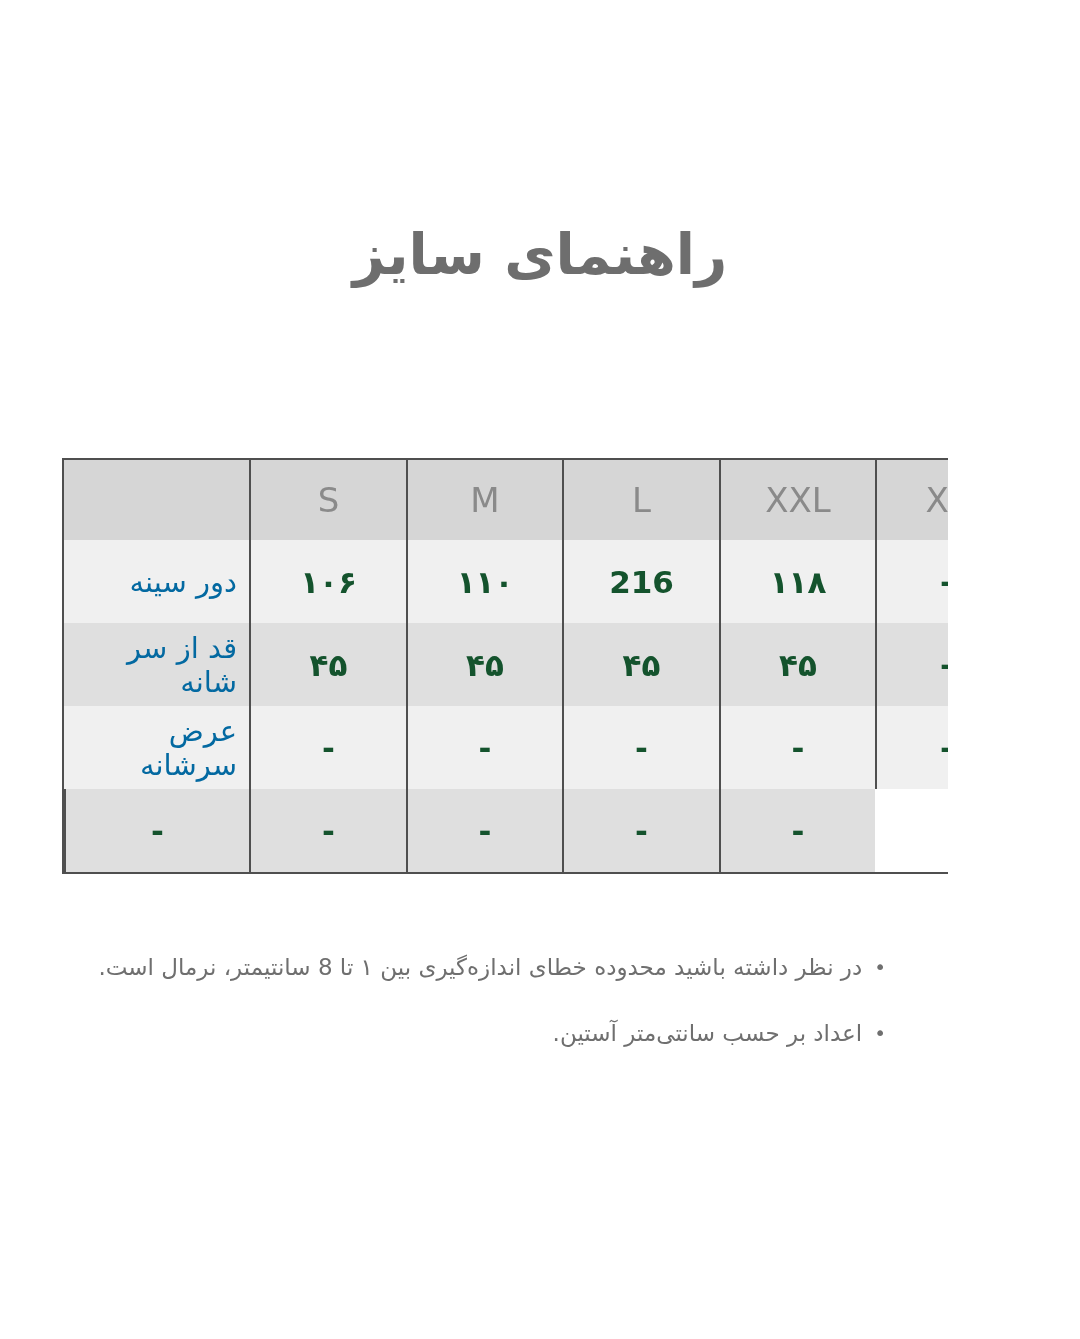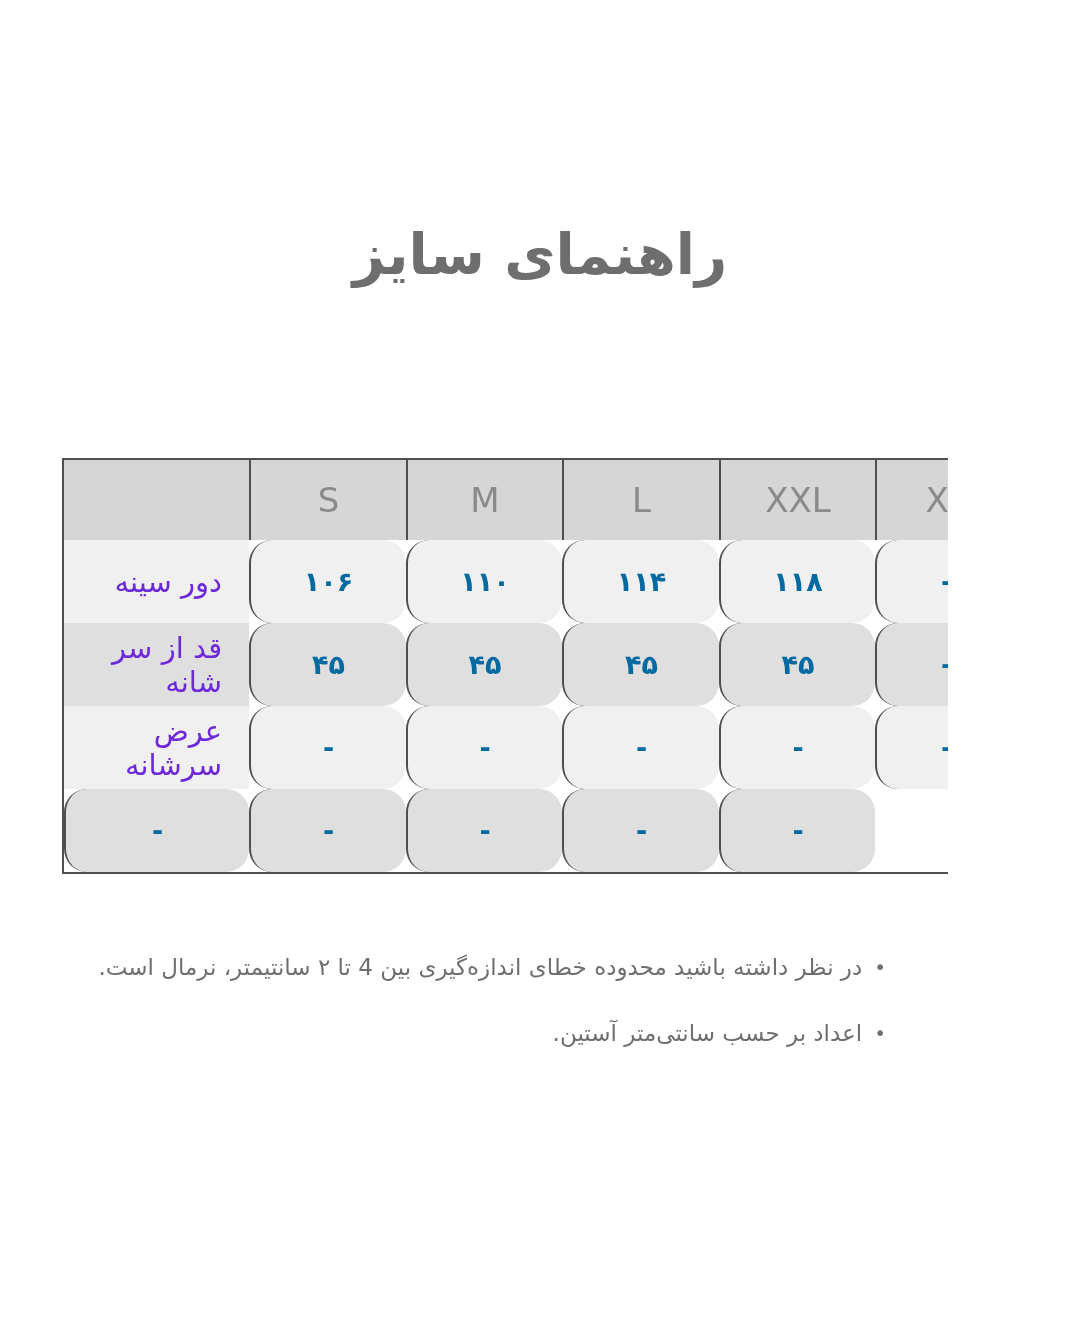--- a/index.html
+++ b/index.html
@@ -44,30 +44,29 @@
   .sep { border-left: 2px solid #4f4f4f; }
   .th {
     background: #d6d6d6;
     color: #8a8a8a;
     font-size: 34px;
     font-weight: normal;
   }
   .label {
     direction: rtl;
     justify-content: flex-start; 
-    padding: 0 27px;
-    color: #6d28d9;
+    padding: 0 12px;
+    color: #0369a1;
     font-size: 29px;
   }
   .val {
-    color: #0369a1;
-    font-size: 27px;
+    color: #14532d;
+    font-size: 31px;
     font-weight: bold;
     direction: rtl;
-    border-radius: 23px;
   }
   .row-light { background: #f0f0f0; }
   .row-dark  { background: #dfdfdf; }
   .notes {
     position: absolute;
     top: 951px;
     right: 62px;
     direction: rtl;
     text-align: right;
     color: #6f6f6f;
@@ -97,21 +96,21 @@
     <div class="cell th"></div>
     <div class="cell th sep">S</div>
     <div class="cell th sep">M</div>
     <div class="cell th sep">L</div>
     <div class="cell th sep">XXL</div>
     <div class="cell th sep">XL</div>
 
     <div class="cell label row-light">دور سینه</div>
     <div class="cell val row-light sep">۱۰۶</div>
     <div class="cell val row-light sep">۱۱۰</div>
-    <div class="cell val row-light sep">۱۱۴</div>
+    <div class="cell val row-light sep">216</div>
     <div class="cell val row-light sep">۱۱۸</div>
     <div class="cell val row-light sep">-</div>
 
     <div class="cell label row-dark">قد از سر شانه</div>
     <div class="cell val row-dark sep">۴۵</div>
     <div class="cell val row-dark sep">۴۵</div>
     <div class="cell val row-dark sep">۴۵</div>
     <div class="cell val row-dark sep">۴۵</div>
     <div class="cell val row-dark sep">-</div>
 
@@ -125,21 +124,21 @@
     <div class="cell val row-dark sep">-</div>
     <div class="cell val row-dark sep">-</div>
     <div class="cell val row-dark sep">-</div>
     <div class="cell val row-dark sep">-</div>
     <div class="cell val row-dark sep">-</div>
   </div>
 
   <div class="notes">
     <div class="note">
       <span class="bullet">•</span>
-      <span class="note-text">در نظر داشته باشید محدوده خطای اندازه‌گیری بین 4 تا ۲ سانتیمتر، نرمال است.</span>
+      <span class="note-text">در نظر داشته باشید محدوده خطای اندازه‌گیری بین ۱ تا 8 سانتیمتر، نرمال است.</span>
     </div>
     <div class="note">
       <span class="bullet">•</span>
       <span class="note-text">اعداد بر حسب سانتی‌متر آستین.</span>
     </div>
   </div>
 
 </div>
 
 </body></html>

